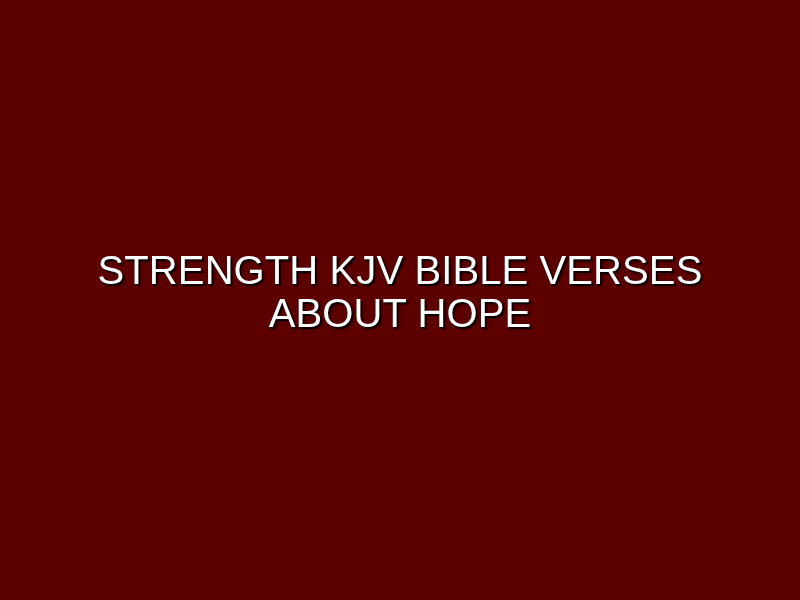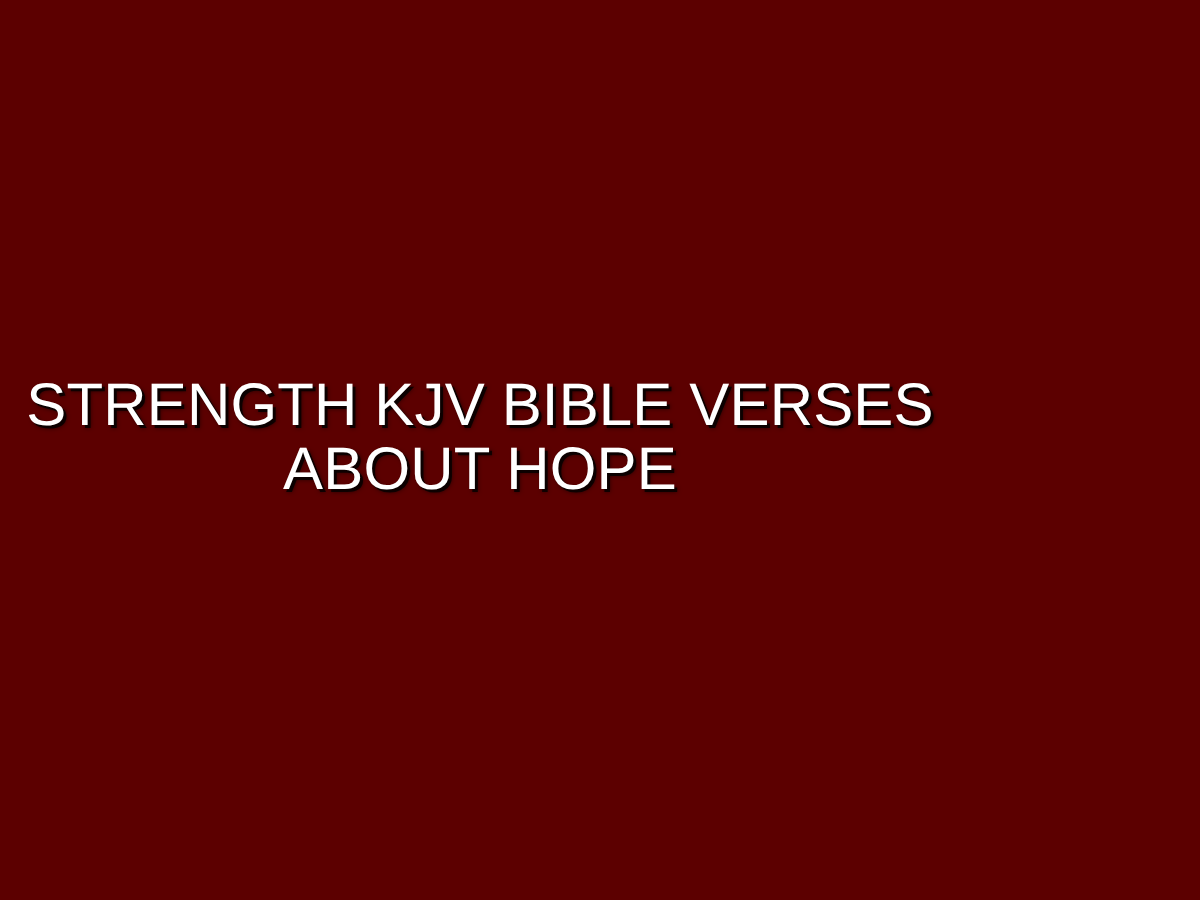--- a/index.html
+++ b/index.html
@@ -14,21 +14,21 @@
     font-family: "Liberation Sans", sans-serif;
   }
 
   #featured-image-card {
     position: relative;
     width: 800px;
     height: 600px;
     background-color: #5c0000;
     display: flex;
     align-items: center;
-    justify-content: flex-start;
+    justify-content: center;
     box-sizing: border-box;
   }
 
   #title-block {
     width: 640px;
     text-align: center;
     position: relative;
     top: -8px;
   }
 

